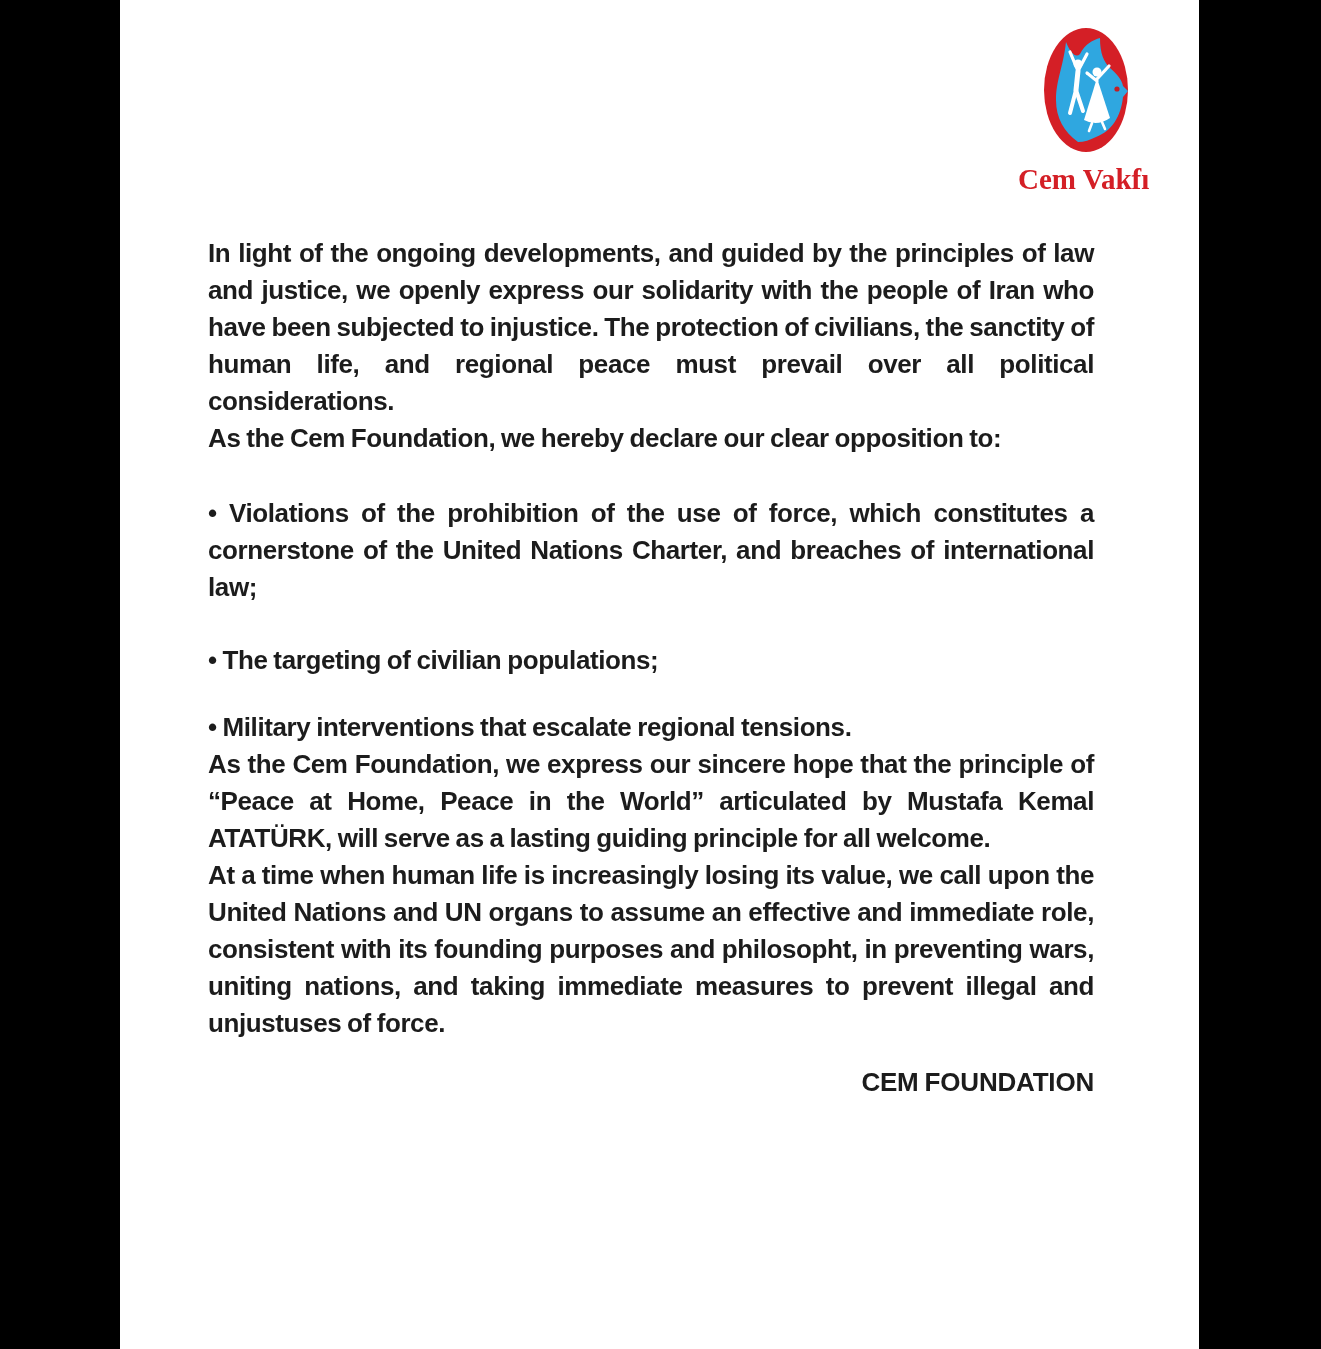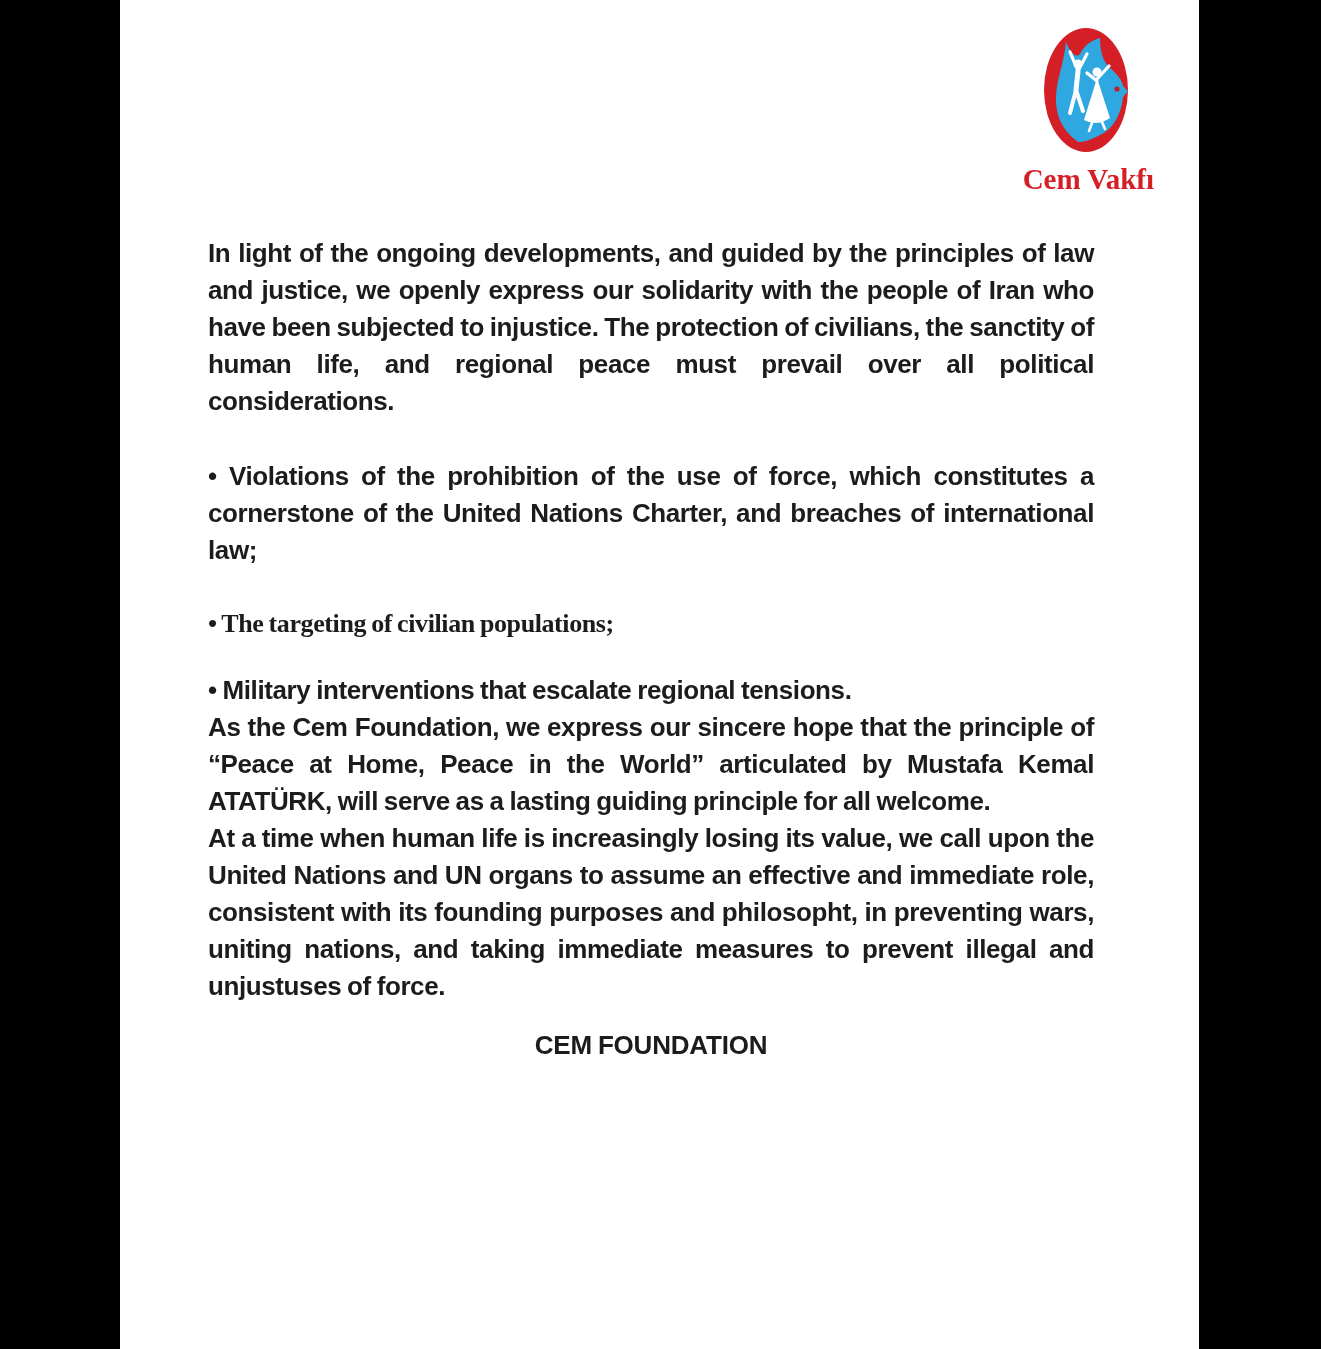--- a/index.html
+++ b/index.html
@@ -32,21 +32,21 @@
     background: #ffffff;
     overflow: hidden;
   }
 
   
   .logo {
     position: absolute;
     left: 898px;
     top: 22px;
     width: 136px;
-    text-align: right;
+    text-align: left;
   }
   .logo svg { display: block; margin: 0 auto; }
   .logo-wordmark {
     margin-top: 2px;
     font-family: "Liberation Serif", serif;
     font-weight: 700;
     font-size: 29px;
     line-height: 30px;
     color: #d41f26;
     white-space: nowrap;
@@ -62,25 +62,25 @@
     font-weight: 700;
     font-size: 26px;
     line-height: 37px;
     letter-spacing: -0.4px;
     word-spacing: -1px;
     text-align: justify;
     margin-top: 24px;
   }
   .content p { margin: 0; }
   .gap-38 { margin-top: 38px !important; }
-  .gap-36 { margin-top: 36px !important; font-family: Liberation Serif, serif; }
+  .gap-36 { margin-top: 36px !important; }
   .gap-30 { margin-top: 30px !important; }
   .gap-22 { margin-top: 22px !important; }
   .signature {
-    text-align: center;
+    text-align: right;
     letter-spacing: -0.2px;
   }
 </style>
 </head>
 <body>
 
 <div class="side-bar left"></div>
 <div class="side-bar right"></div>
 
 <div class="paper">
@@ -119,20 +119,21 @@
         <path d="M76,56 L63,98 Q76,105 89,96 Z" fill="#ffffff"></path>
         <path d="M71,101 L68,109" stroke="#ffffff" stroke-width="2.6" stroke-linecap="round" fill="none"></path>
         <path d="M81,100 L84,107" stroke="#ffffff" stroke-width="2.6" stroke-linecap="round" fill="none"></path>
       </g>
     </svg>
     <div class="logo-wordmark">Cem Vakfı</div>
   </div>
 
   <div class="content">
     <p>In light of the ongoing developments, and guided by the principles of law and justice, we openly express our solidarity with the people of Iran who have been subjected to injustice. The protection of civilians, the sanctity of human life, and regional peace must prevail over all political considerations.</p>
+    <p>As the Cem Foundation, we hereby declare our clear opposition to:</p>
     <p class="gap-38">• Violations of the prohibition of the use of force, which constitutes a cornerstone of the United Nations Charter, and breaches of international law;</p>
     <p class="gap-36">• The targeting of civilian populations;</p>
     <p class="gap-30">• Military interventions that escalate regional tensions.</p>
     <p>As the Cem Foundation, we express our sincere hope that the principle of “Peace at Home, Peace in the World” articulated by Mustafa Kemal ATATÜRK, will serve as a lasting guiding principle for all welcome.</p>
     <p>At a time when human life is increasingly losing its value, we call upon the United Nations and UN organs to assume an effective and immediate role, consistent with its founding purposes and philosopht, in preventing wars, uniting nations, and taking immediate measures to prevent illegal and unjustuses of force.</p>
     <p class="signature gap-22">CEM FOUNDATION</p>
   </div>
 
 </div>
 

